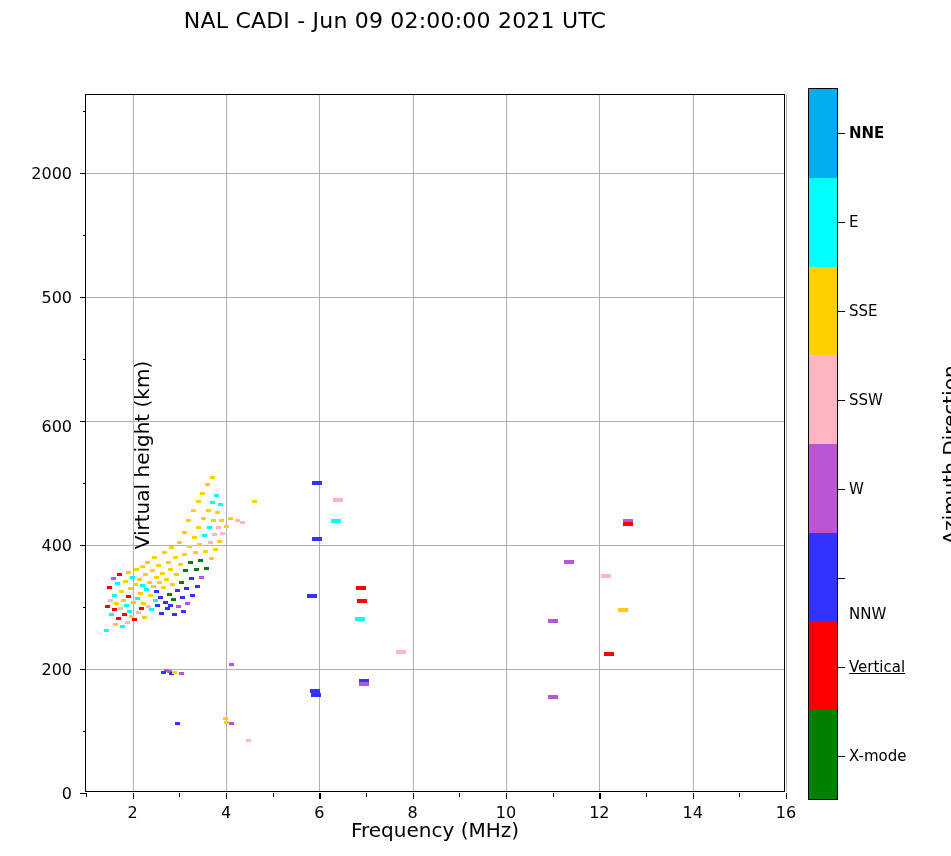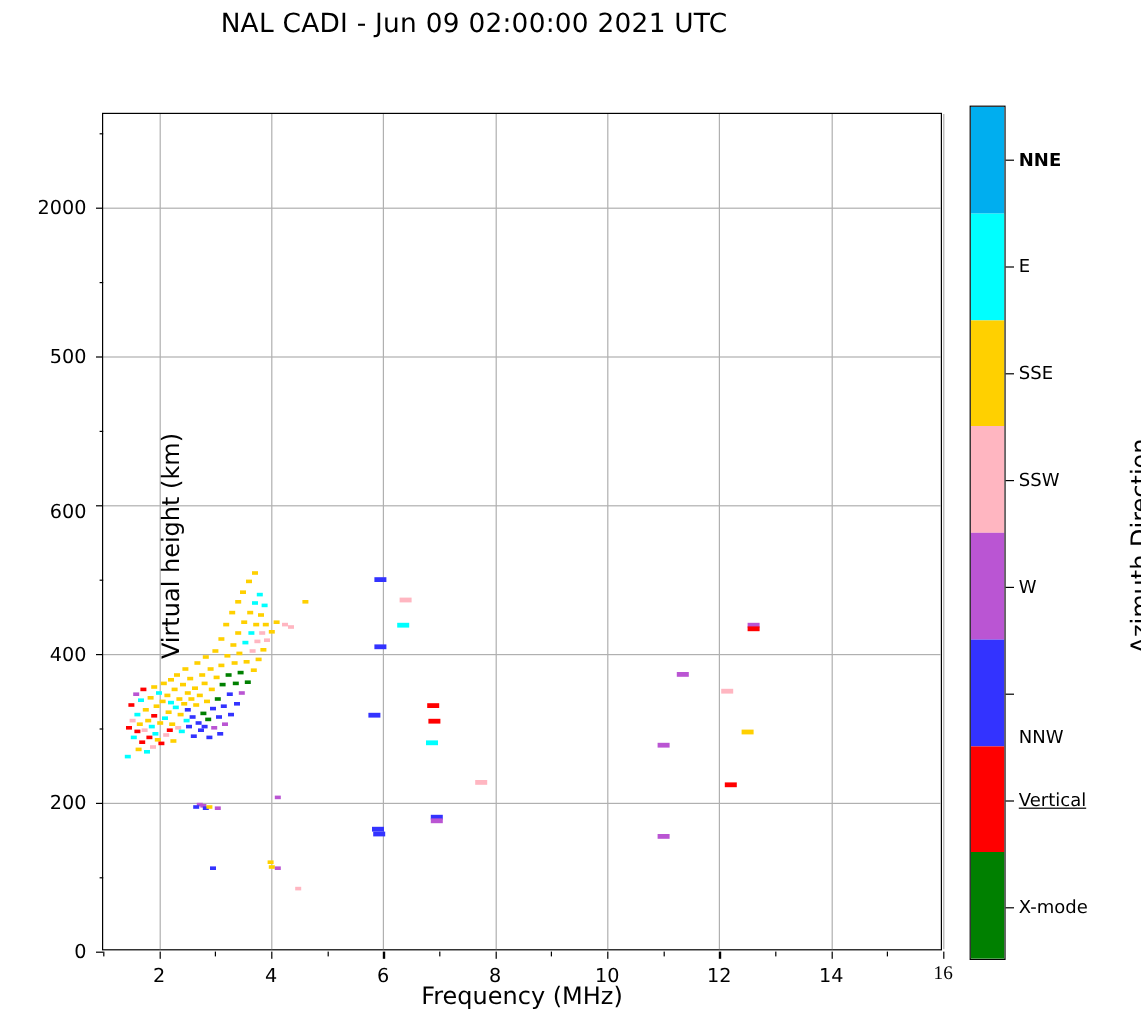--- a/index.html
+++ b/index.html
@@ -238,21 +238,21 @@
     <div class="xlab" style="left: 233.333px;">6</div>
     <div class="tick xmaj" style="left: 326.667px;"></div>
     <div class="xlab" style="left: 326.667px;">8</div>
     <div class="tick xmaj" style="left: 420px;"></div>
     <div class="xlab" style="left: 420px;">10</div>
     <div class="tick xmaj" style="left: 513.333px;"></div>
     <div class="xlab" style="left: 513.333px;">12</div>
     <div class="tick xmaj" style="left: 606.667px;"></div>
     <div class="xlab" style="left: 606.667px;">14</div>
     <div class="tick xmaj" style="left: 700px;"></div>
-    <div class="xlab" style="left: 700px; font-family: Liberation Serif, serif;">16</div>
+    <div class="xlab" style="left: 700px;">16</div>
     <div class="tick xmin" style="left: 0px;"></div>
     <div class="tick xmin" style="left: 93.3333px;"></div>
     <div class="tick xmin" style="left: 186.667px;"></div>
     <div class="tick xmin" style="left: 280px;"></div>
     <div class="tick xmin" style="left: 373.333px;"></div>
     <div class="tick xmin" style="left: 466.667px;"></div>
     <div class="tick xmin" style="left: 560px;"></div>
     <div class="tick xmin" style="left: 653.333px;"></div>
     <div class="tick ymaj" style="top: 698px;"></div>
     <div class="ylab" style="top: 698px;">0</div>

